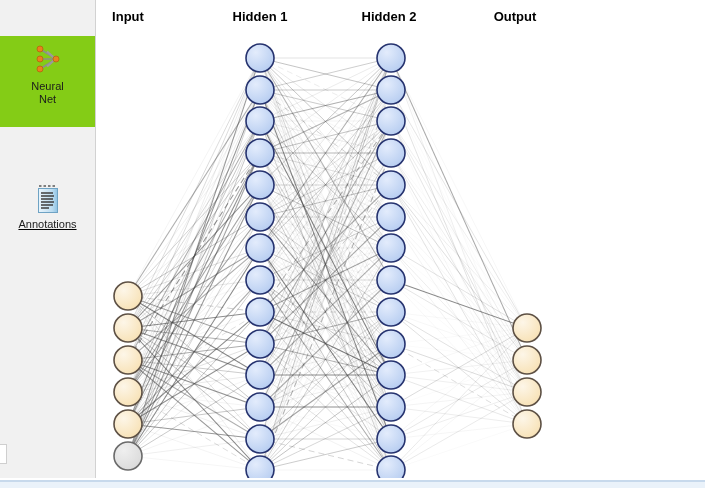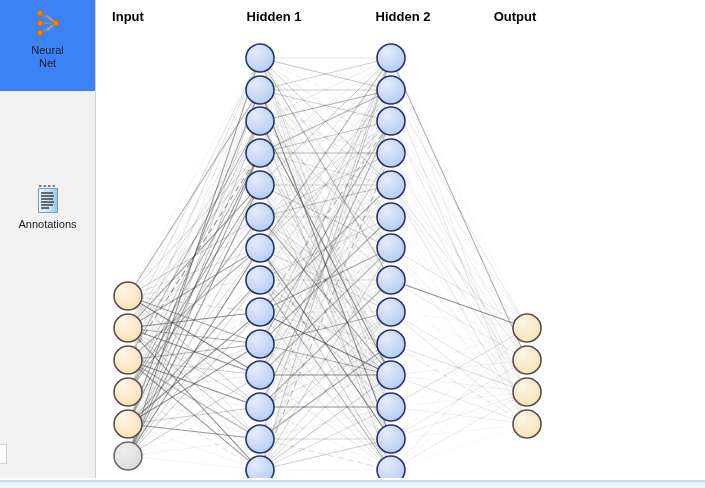--- a/index.html
+++ b/index.html
@@ -17,27 +17,27 @@
   
   .sidebar{
     position:absolute;left:0;top:0;width:95px;height:478px;
     background:#f1f1f1;border-right:1px solid #d2d2d2;z-index:5;
   }
   .side-item{
     position:absolute;left:0;width:95px;
     display:flex;flex-direction:column;align-items:center;
     cursor:pointer;
   }
-  .side-item.selected{background:#3b82f6;}
+  .side-item.selected{background:#84cc16;margin-top:36px;}
   .side-item .side-label{
     font-size:11px;line-height:13px;color:#1c1c1c;text-align:center;
   }
   #item-neural{top:0;height:84px;padding-top:7px;}
   #item-desc{top:92px;height:64px;padding-top:8px;}
-  #item-annot{top:178px;height:64px;padding-top:6px;}
+  #item-annot{top:178px;height:64px;padding-top:6px;text-decoration:underline;}
   .side-item svg{margin-bottom:4px;}
   
   .splitter-notch{
     position:absolute;left:0;top:444px;width:6px;height:18px;
     background:#ffffff;border:1px solid #cfcfcf;border-left:none;z-index:6;
   }
   
   .bottom-strip{
     position:absolute;left:0;top:478px;width:705px;height:10px;
     background:#eaf2fa;border-top:2px solid #ffffff;z-index:7;
@@ -448,22 +448,22 @@
     </g>
     <g>
       <circle cx="527" cy="328" r="14" fill="url(#g-cream)" stroke="#5d5044" stroke-width="1.6"></circle>
       <circle cx="527" cy="360" r="14" fill="url(#g-cream)" stroke="#5d5044" stroke-width="1.6"></circle>
       <circle cx="527" cy="392" r="14" fill="url(#g-cream)" stroke="#5d5044" stroke-width="1.6"></circle>
       <circle cx="527" cy="424" r="14" fill="url(#g-cream)" stroke="#5d5044" stroke-width="1.6"></circle>
     </g>
   </svg>
 
 <div class="col-header" style="left: 128px; text-align: right;">Input</div>
-<div class="col-header" style="left: 260px; margin-left: 14px;">Hidden 1</div>
-<div class="col-header" style="left: 385px; padding-left: 36px;">Hidden 2</div>
+<div class="col-header" style="left: 260px;">Hidden 1</div>
+<div class="col-header" style="left: 371px; padding-left: 36px;">Hidden 2</div>
 <div class="col-header" style="left: 515px;">Output</div>
 
 <div class="sidebar">
 
   <div class="side-item selected" id="item-neural">
     <svg width="30" height="33" viewBox="0 0 30 33">
       <g stroke="#8d8d8d" stroke-width="1.5" fill="none">
         <path d="M7 6 L23 16"></path>
         <path d="M7 16 L23 16"></path>
         <path d="M7 26 L23 16"></path>

